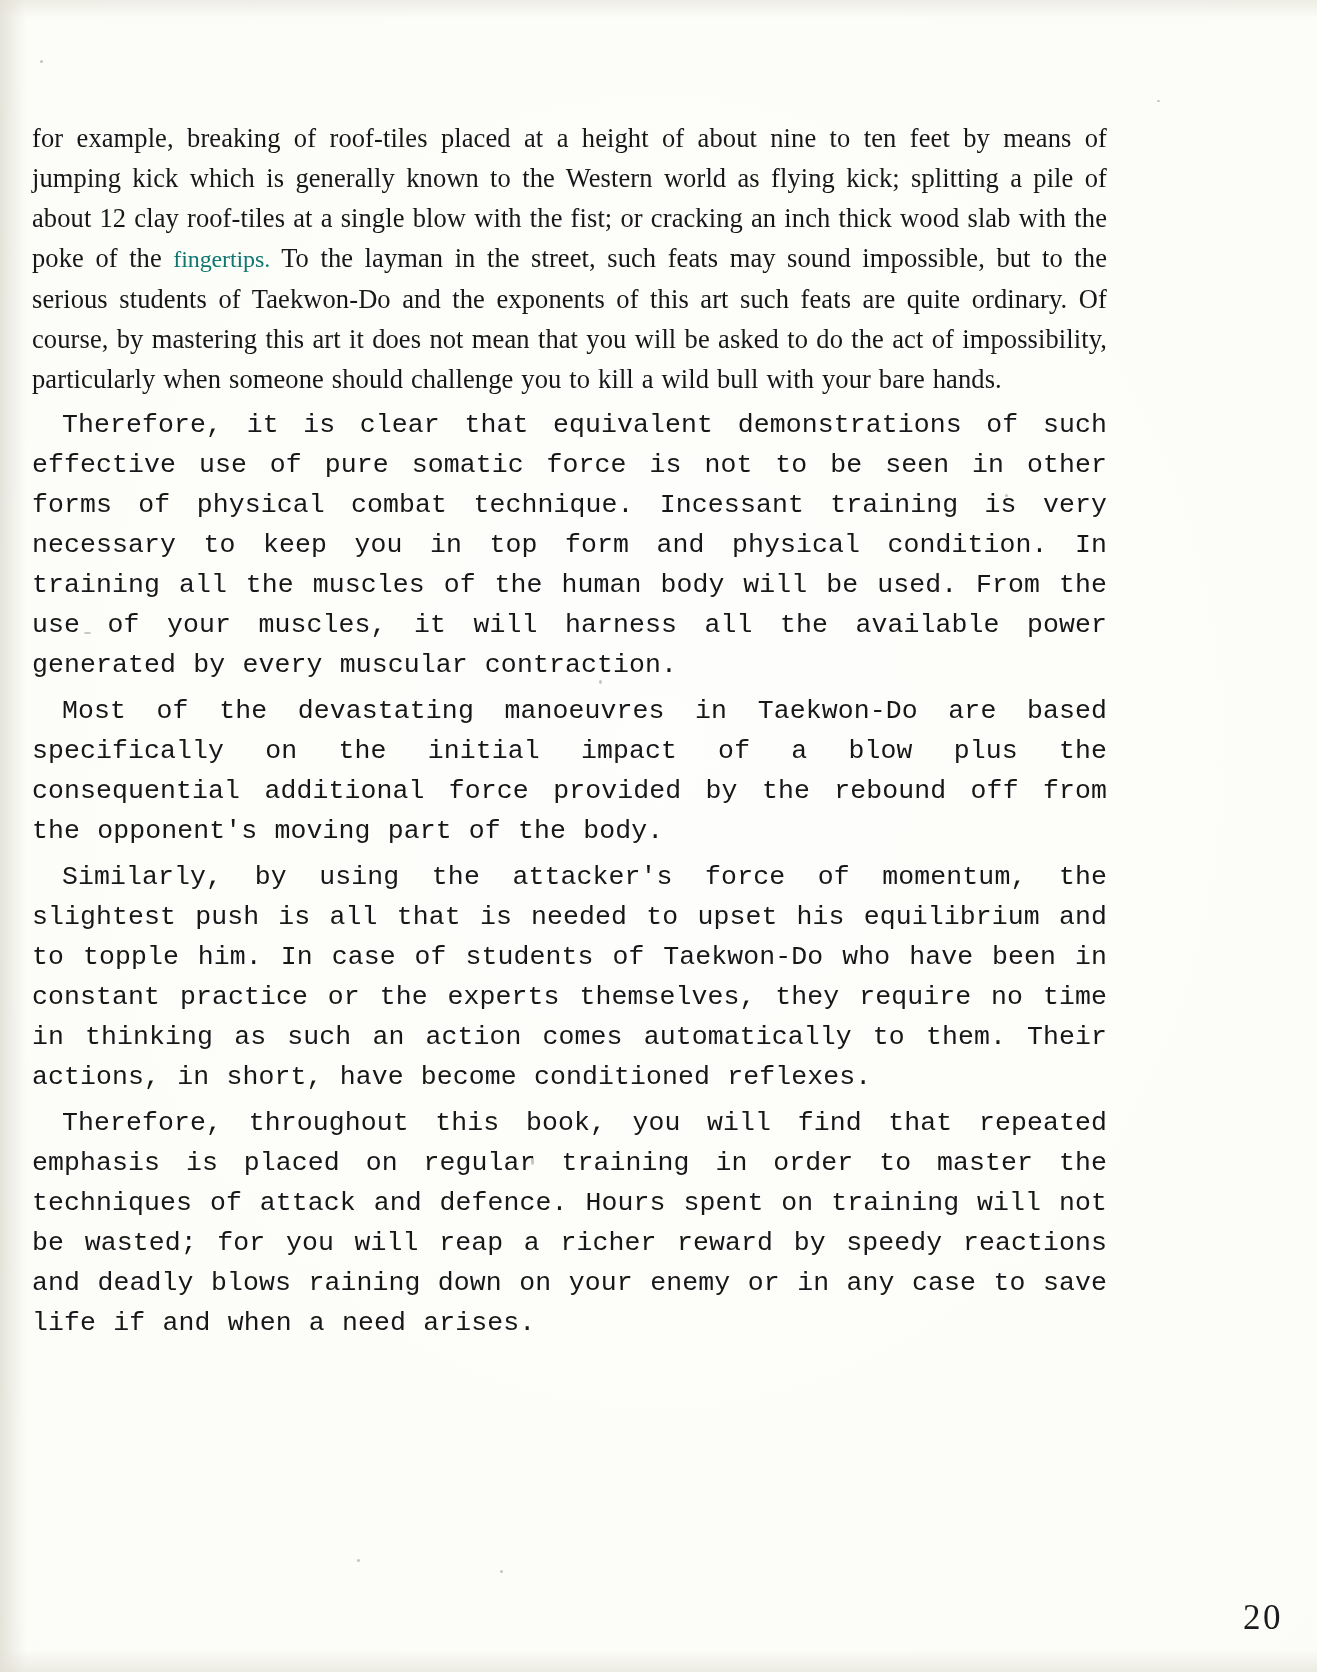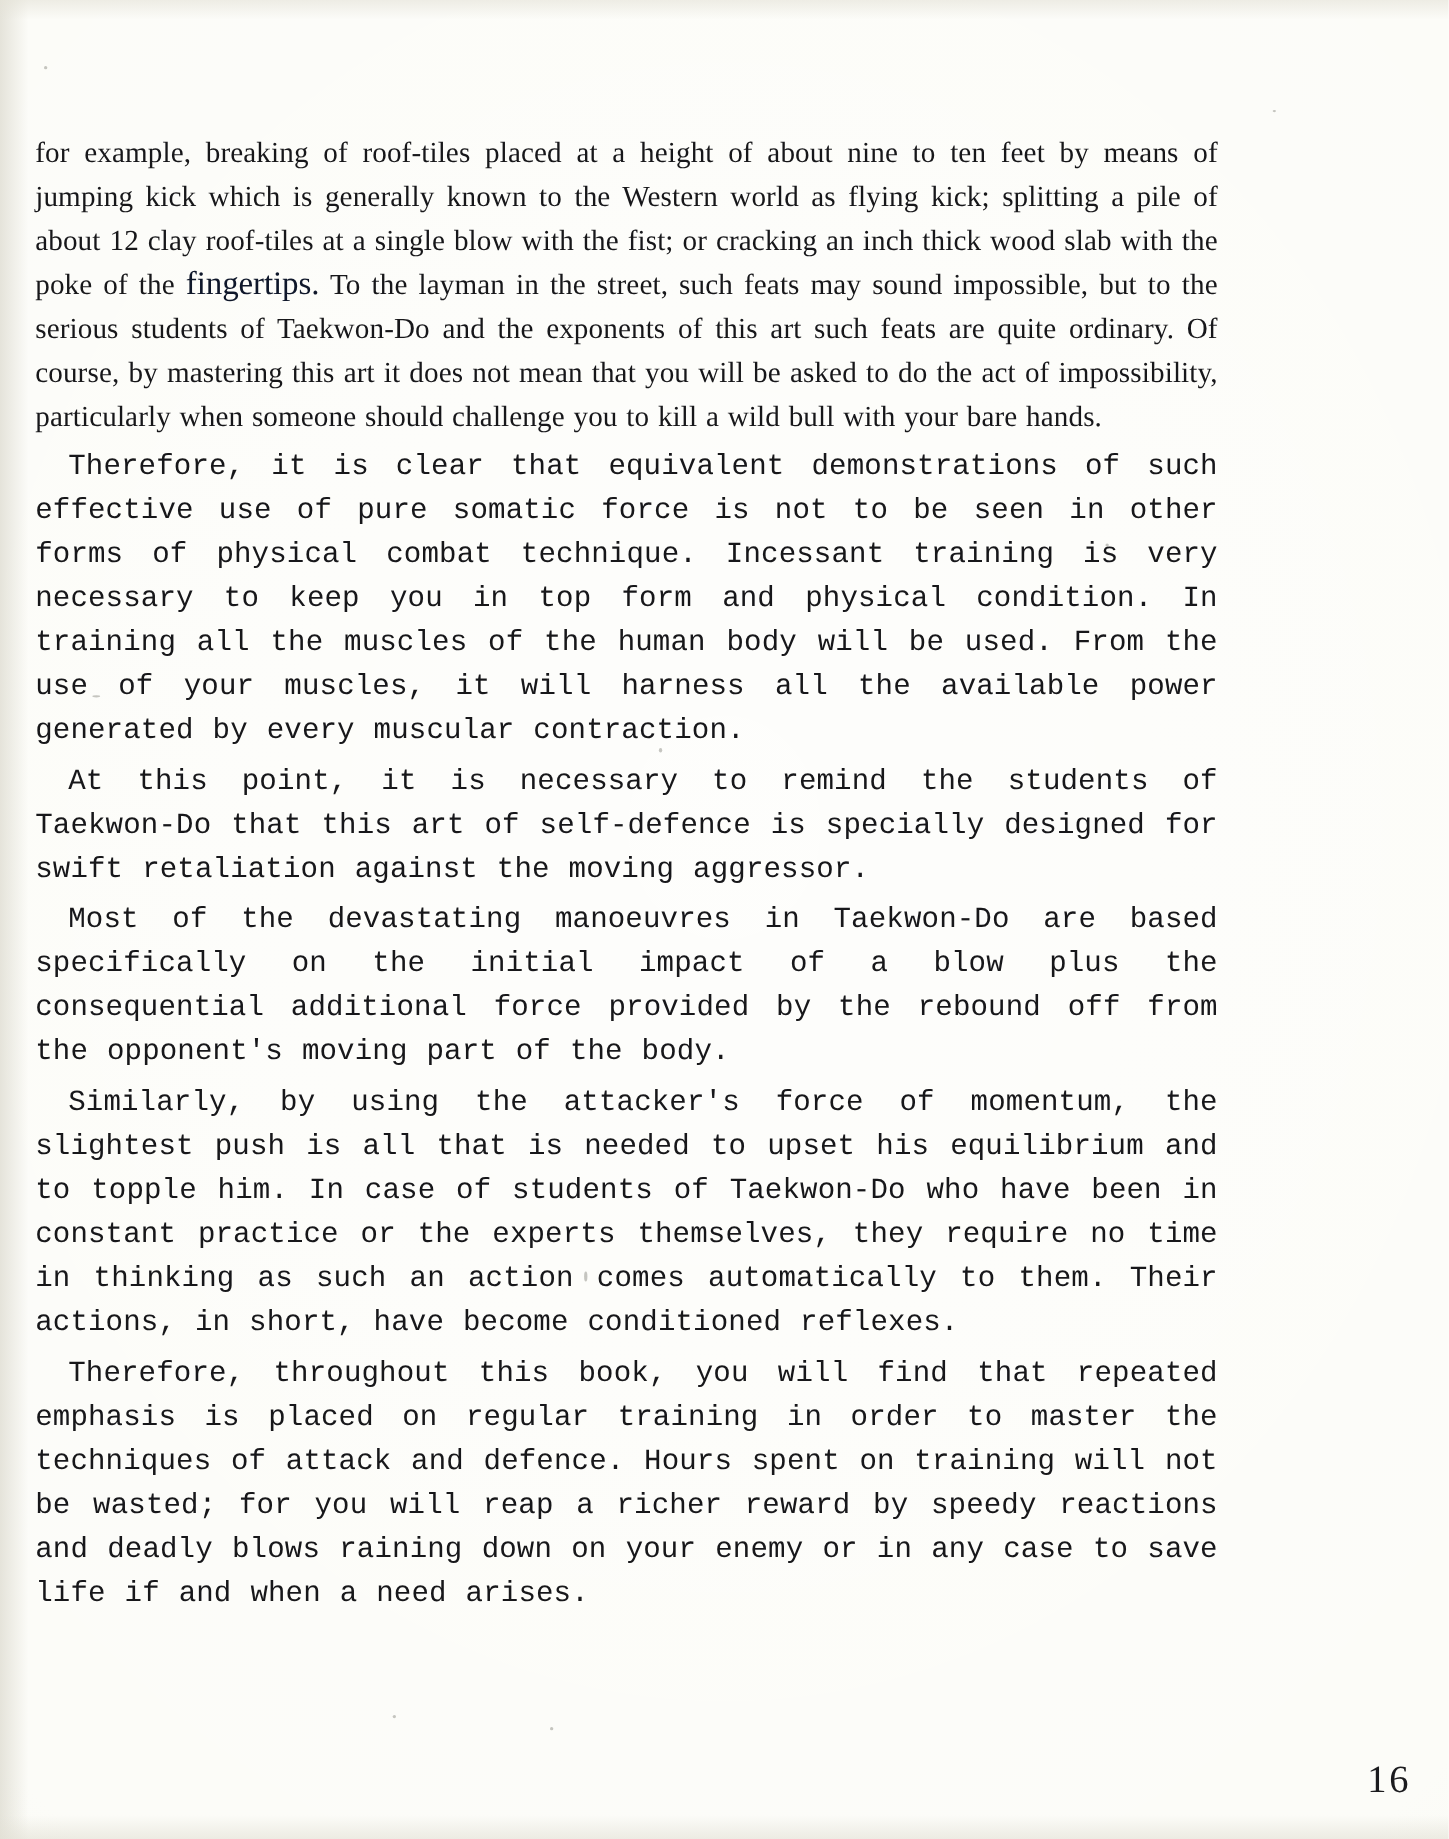--- a/index.html
+++ b/index.html
@@ -73,22 +73,22 @@
   p.body-par.indented {
     text-indent: 30px;
     font-family: Liberation Mono, monospace;
   }
   p.body-par + p.body-par {
     margin-top: 6px;
   }
 
   
   .faint-word {
-    color: #0f172a;
-    font-size: 30px;
+    color: #0f766e;
+    font-size: 24px;
     letter-spacing: -0.1px;
   }
 
   .page-number {
     position: absolute;
     right: 34px;
     bottom: 34px;
     font-size: 35px;
     color: #1b1b1e;
     letter-spacing: 2.5px;
@@ -123,26 +123,25 @@
   <div class="speck" style="left:357px; top:1559px;width:3px; height:3px;"></div>
   <div class="speck" style="left:500px; top:1570px;width:3px; height:3px;"></div>
 
   <div class="text-column">
 
     <p class="body-par"><span>for example, breaking of roof-tiles placed at a height of about nine to ten feet by means of jumping kick which is generally known to the Western world as flying kick; splitting a pile of about 12 clay roof-tiles at a single blow with the fist; or cracking an inch thick wood slab with the poke of the </span><span class="faint-word">fingertips.</span><span> To the layman in the street, such feats may sound impossible, but to the serious students of Taekwon-Do and the exponents of this art such feats are quite ordinary. Of course, by mastering this art it does not mean that you will be asked to do the act of impossibility, particularly when someone should challenge you to kill a wild bull with your bare hands.</span></p>
 
     <p class="body-par indented">Therefore, it is clear that equivalent demonstrations of such effective use of pure somatic force is not to be seen in other forms of physical combat technique. Incessant training is very necessary to keep you in top form and physical condition. In training all the muscles of the human body will be used. From the use of your muscles, it will harness all the available power generated by every muscular contraction.</p>
 
 
-    <p class="body-par indented">At this point, it is necessary to remind the students of Taekwon-Do that this art of self-defence is specially designed for swift retaliation against the moving aggressor.</p>
 
     <p class="body-par indented">Most of the devastating manoeuvres in Taekwon-Do are based specifically on the initial impact of a blow plus the consequential additional force provided by the rebound off from the opponent's moving part of the body.</p>
 
     <p class="body-par indented">Similarly, by using the attacker's force of momentum, the slightest push is all that is needed to upset his equilibrium and to topple him. In case of students of Taekwon-Do who have been in constant practice or the experts themselves, they require no time in thinking as such an action comes automatically to them. Their actions, in short, have become conditioned reflexes.</p>
 
     <p class="body-par indented">Therefore, throughout this book, you will find that repeated emphasis is placed on regular training in order to master the techniques of attack and defence. Hours spent on training will not be wasted; for you will reap a richer reward by speedy reactions and deadly blows raining down on your enemy or in any case to save life if and when a need arises.</p>
 
 
   </div>
 
-  <div class="page-number">16</div>
+  <div class="page-number">20</div>
 
 </div>
 
 </body></html>

